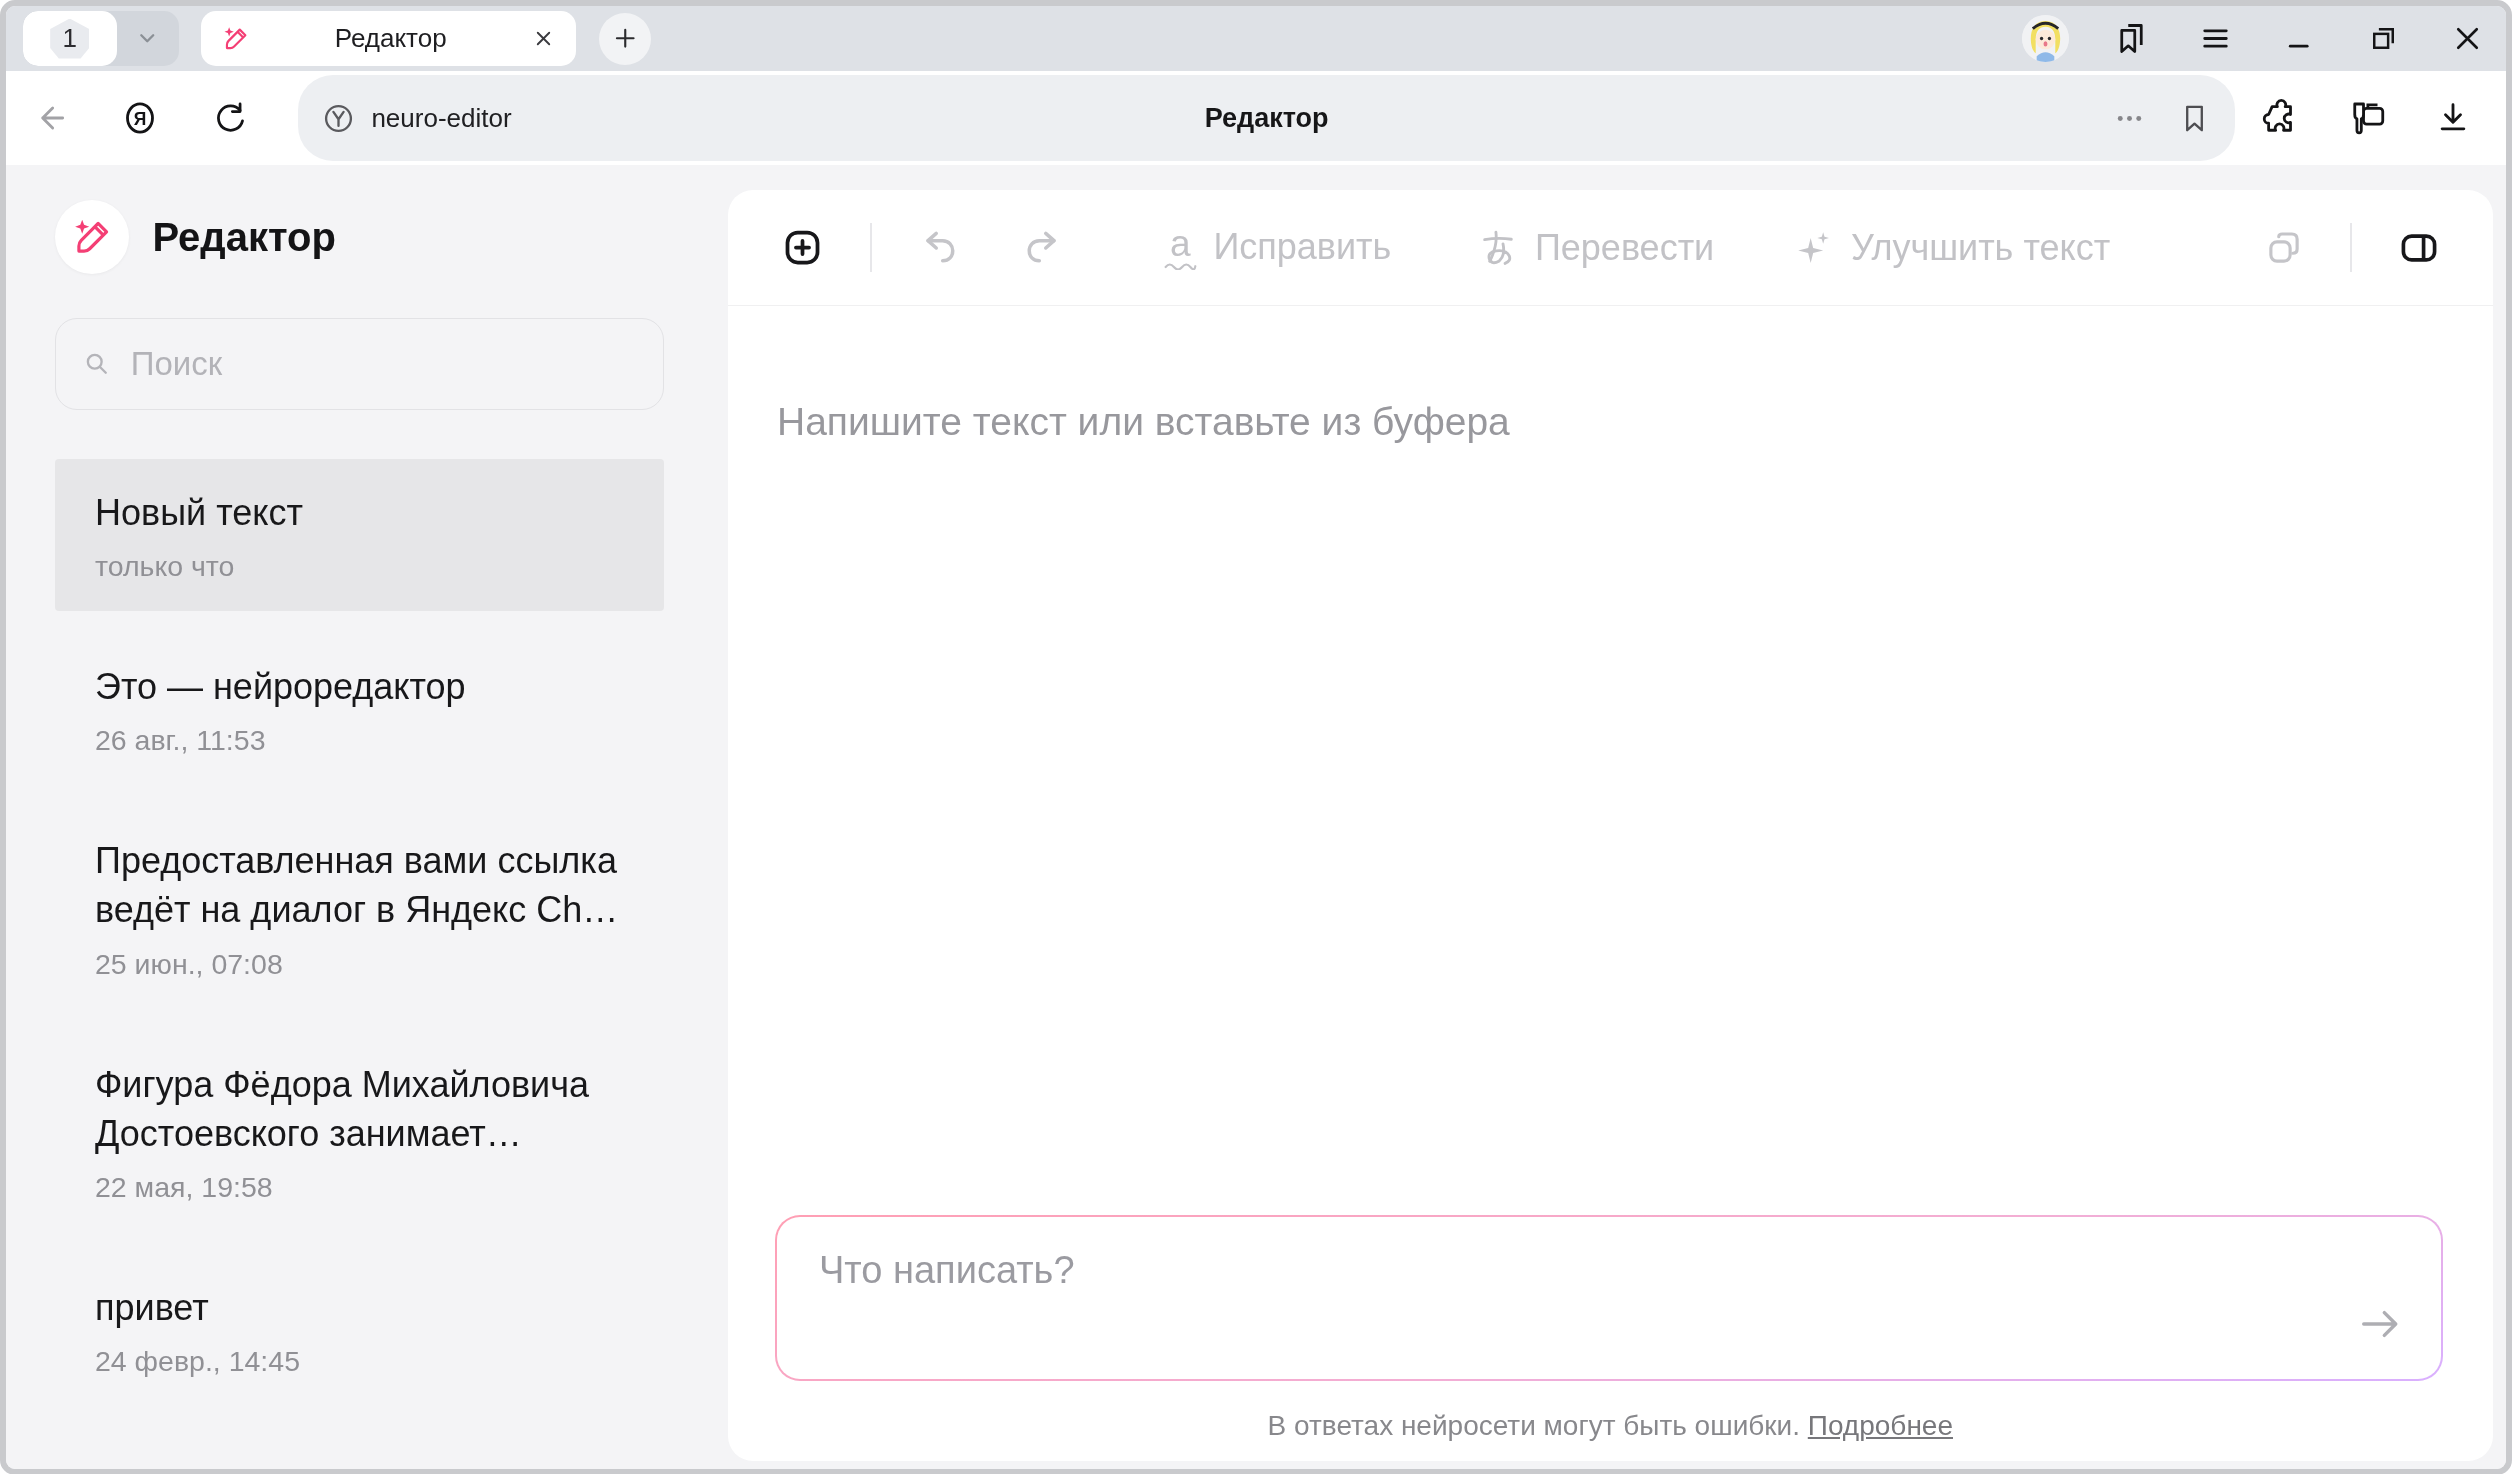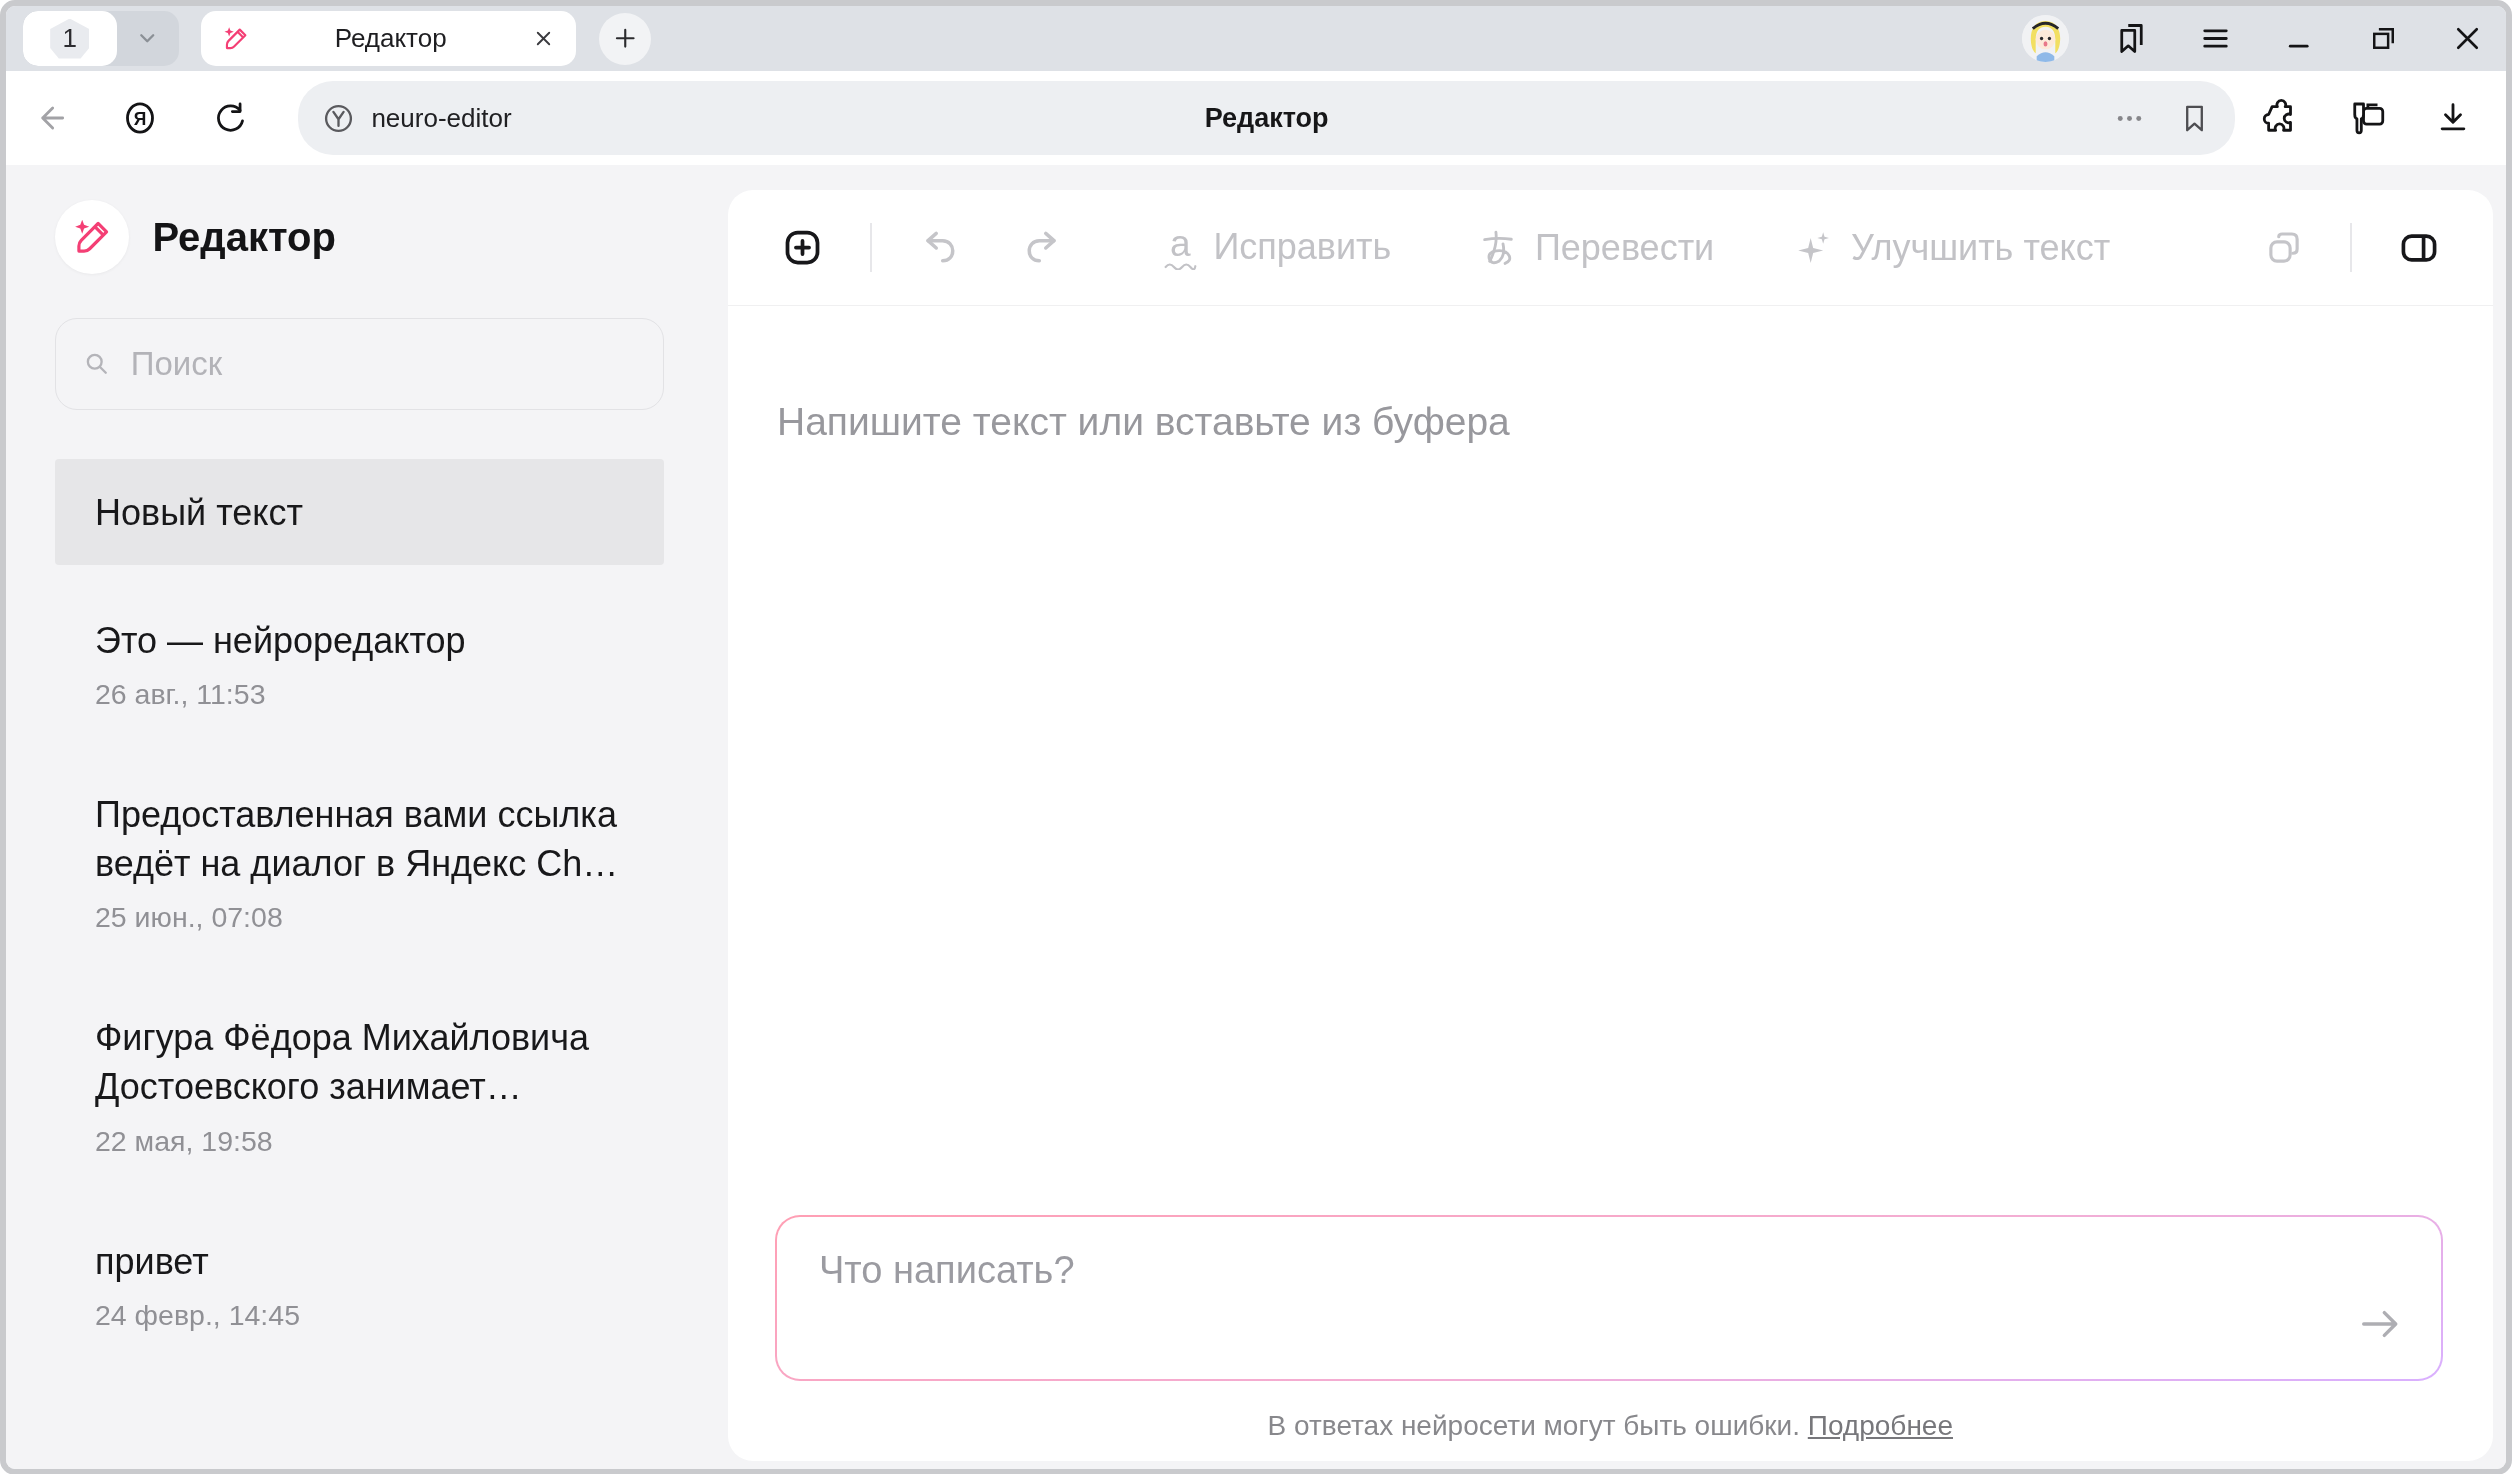--- a/index.html
+++ b/index.html
@@ -36,21 +36,21 @@
   .tab{margin-left:22px;width:375px;height:55px;background:#fff;border-radius:15px;display:flex;align-items:center;padding:0 20px;}
   .tab-title{flex:1;text-align:center;font-size:26px;color:#1e1e21;}
   .newtab{margin-left:23.4px;width:52px;height:52px;border-radius:50%;background:rgba(255,255,255,.6);display:flex;align-items:center;justify-content:center;}
   .tab-spacer{flex:1;}
   .chromebtn{width:44px;height:44px;display:flex;align-items:center;justify-content:center;margin-left:40px;}
   .avatar{width:47px;height:47px;border-radius:50%;overflow:hidden;background:#f1f2f4;}
 
   
   .addressbar{height:94px;background:#fff;display:flex;align-items:center;padding:0 25px;flex:0 0 auto;}
   .navbtn{width:40px;height:40px;display:flex;align-items:center;justify-content:center;margin-right:49px;}
-  .urlbar{flex:1;height:74px;background:#edeff2;border-radius:35px;display:flex;align-items:center;padding:0 23.4px;position:relative;margin-right:23.4px;}
+  .urlbar{flex:1;height:86px;background:#edeff2;border-radius:35px;display:flex;align-items:center;padding:0 23.4px;position:relative;margin-right:23.4px;}
   .url-text{font-size:26px;color:#202023;margin-left:15px;}
   .urlbar-title{position:absolute;left:50%;transform:translateX(-50%);font-size:27px;color:#161618;font-weight:bold;}
   .urlbar-right{margin-left:auto;display:flex;align-items:center;gap:28.5px;}
   .addr-actions{display:flex;align-items:center;gap:45px;padding-right:8.4px;}
 
   
   .content{flex:1;position:relative;background:var(--page-bg);}
 
   .sidebar{position:absolute;left:0;top:0;bottom:0;width:722px;padding:35px 64px 0 49px;}
   .logo-row{display:flex;align-items:center;gap:23.4px;}
@@ -249,20 +249,21 @@
         <svg width="33" height="33" viewBox="0 0 48 48">
           <circle cx="20" cy="20" r="10" fill="none" stroke="#b4b4b9" stroke-width="3.4"></circle>
           <path d="M28 28 L36 36" stroke="#b4b4b9" stroke-width="3.4" stroke-linecap="round"></path>
         </svg>
         <input type="text" placeholder="Поиск" style="">
       </div>
 
       <div class="doclist">
   <div class="item active">
     <div class="item-title">Новый текст</div>
+    <div class="item-time">только что</div>
   </div>
 
   <div class="item">
     <div class="item-title">Это — нейроредактор</div>
     <div class="item-time">26 авг., 11:53</div>
   </div>
 
   <div class="item">
     <div class="item-title">Предоставленная вами ссылка ведёт на диалог в Яндекс Chat ...</div>
     <div class="item-time">25 июн., 07:08</div>

